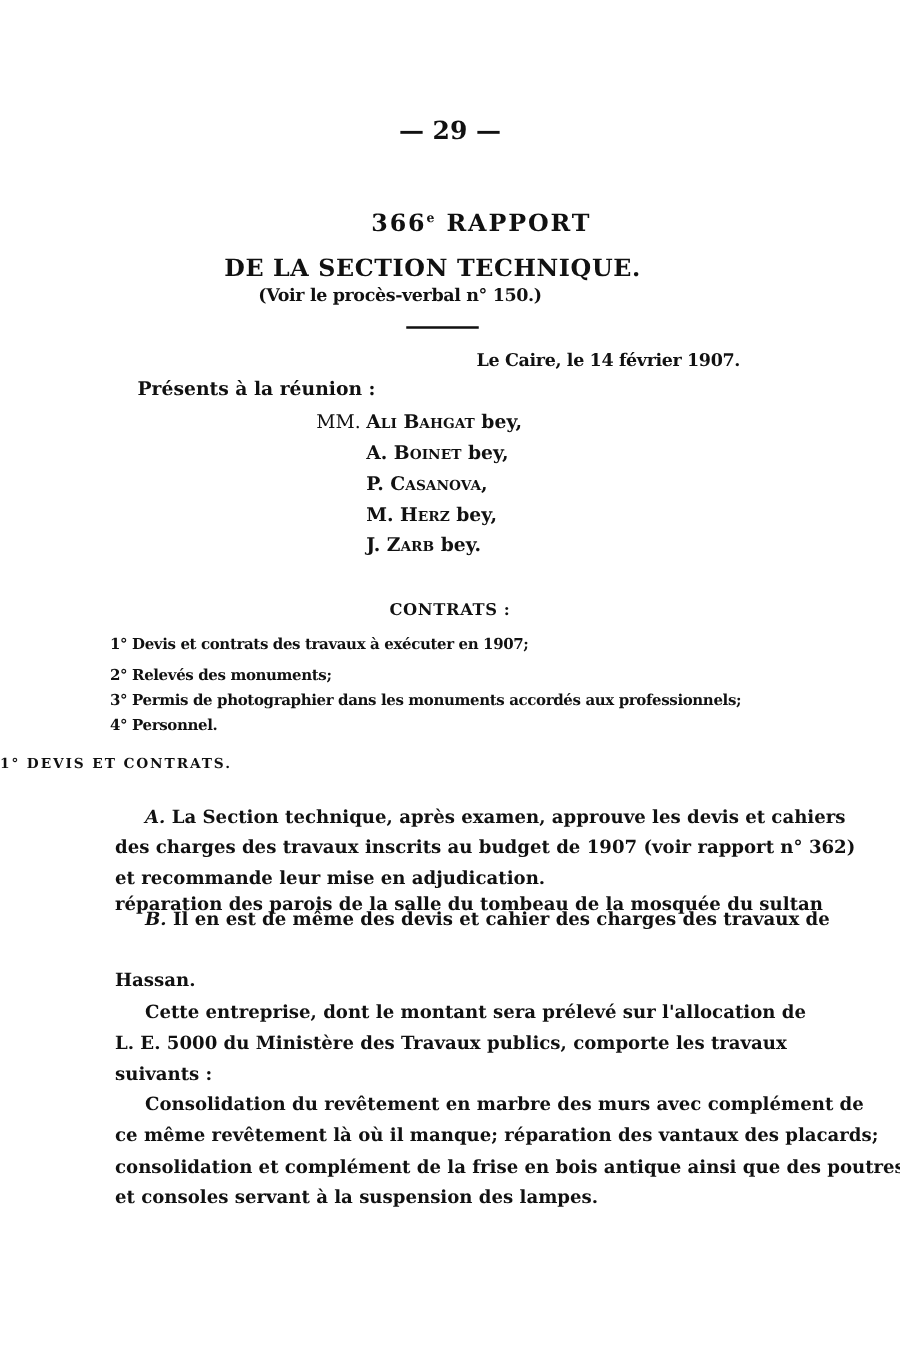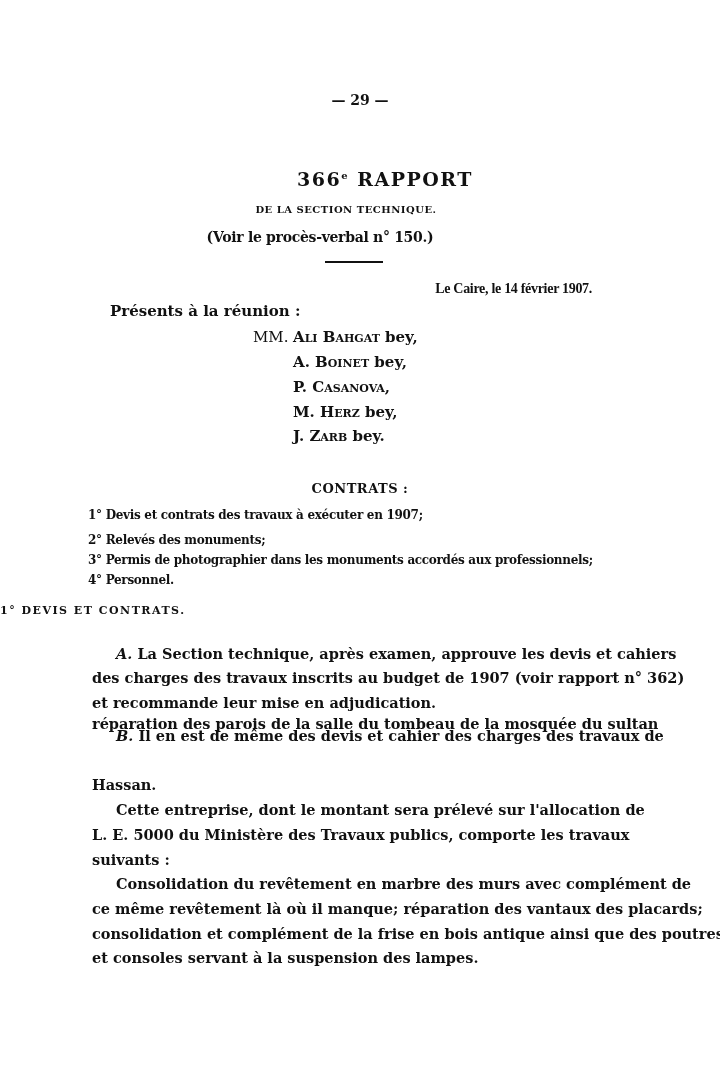--- a/index.html
+++ b/index.html
@@ -2,27 +2,27 @@
 <html><head>
   <meta charset="utf-8">
   <style>
     html, body { margin: 0; padding: 0; background: #ffffff; }
     body {
       width: 720px; height: 1082px; position: relative; overflow: hidden;
       font-family: "DejaVu Serif", "Liberation Serif", serif;
       color: #111;
     }
     .abs { position: absolute; white-space: nowrap; }
-    .page-number { left: 0; width: 720px; top: 92px; text-align: center; font-size: 14px; font-weight: bold; }
+    .page-number { left: 0; width: 720px; top: 92px; text-align: center; font-size: 20px; font-weight: bold; }
     .report-title { left: 0; width: 720px; top: 168px; text-align: center; font-size: 19px; font-weight: bold; letter-spacing: 1.5px; padding-left: 25px; }
     .report-title sup { font-size: 10px; }
-    .section-title { left: 0; width: 692px; top: 204px; text-align: center; font-size: 10px; font-weight: bold; letter-spacing: 0.5px; }
+    .section-title { left: 0; width: 692px; top: 204px; text-align: center; font-size: 19px; font-weight: bold; letter-spacing: 0.5px; }
     .pv-ref { left: 0; width: 640px; top: 229px; text-align: center; font-size: 14px; font-weight: bold; letter-spacing: -0.3px; }
     .rule { position: absolute; left: 325px; top: 261px; width: 58px; height: 2px; background: #111; }
-    .date { right: 128px; top: 281px; font-size: 14px; font-weight: bold; letter-spacing: -0.3px; font-family: Liberation Serif, serif; }
+    .date { right: 128px; top: 281px; font-size: 14px; font-weight: bold; letter-spacing: -0.3px; }
     .presents { left: 110px; top: 302px; font-size: 15px; font-weight: bold; }
     .mm-label { left: 253px; top: 328px; font-size: 15px; font-weight: normal; }
     .member { left: 293px; font-size: 15px; font-weight: bold; }
     .sc { font-variant: small-caps; }
     .sommaire-title { left: 0; width: 720px; top: 481px; text-align: center; font-size: 13px; font-weight: bold; letter-spacing: 0.5px; }
     .sommaire-item { left: 88px; font-size: 12px; font-weight: bold; letter-spacing: -0.3px; }
     .sub-heading { left: 0; width: 720px; top: 604px; text-align: left; font-size: 11px; font-weight: bold; letter-spacing: 1.5px; }
     .para-line { left: 92px; width: 535px; font-size: 14.5px; font-weight: bold; text-align: justify; text-align-last: justify; }
     .para-line.last { text-align-last: left; }
     .para-line.indent { left: 116px; width: 511px; }

